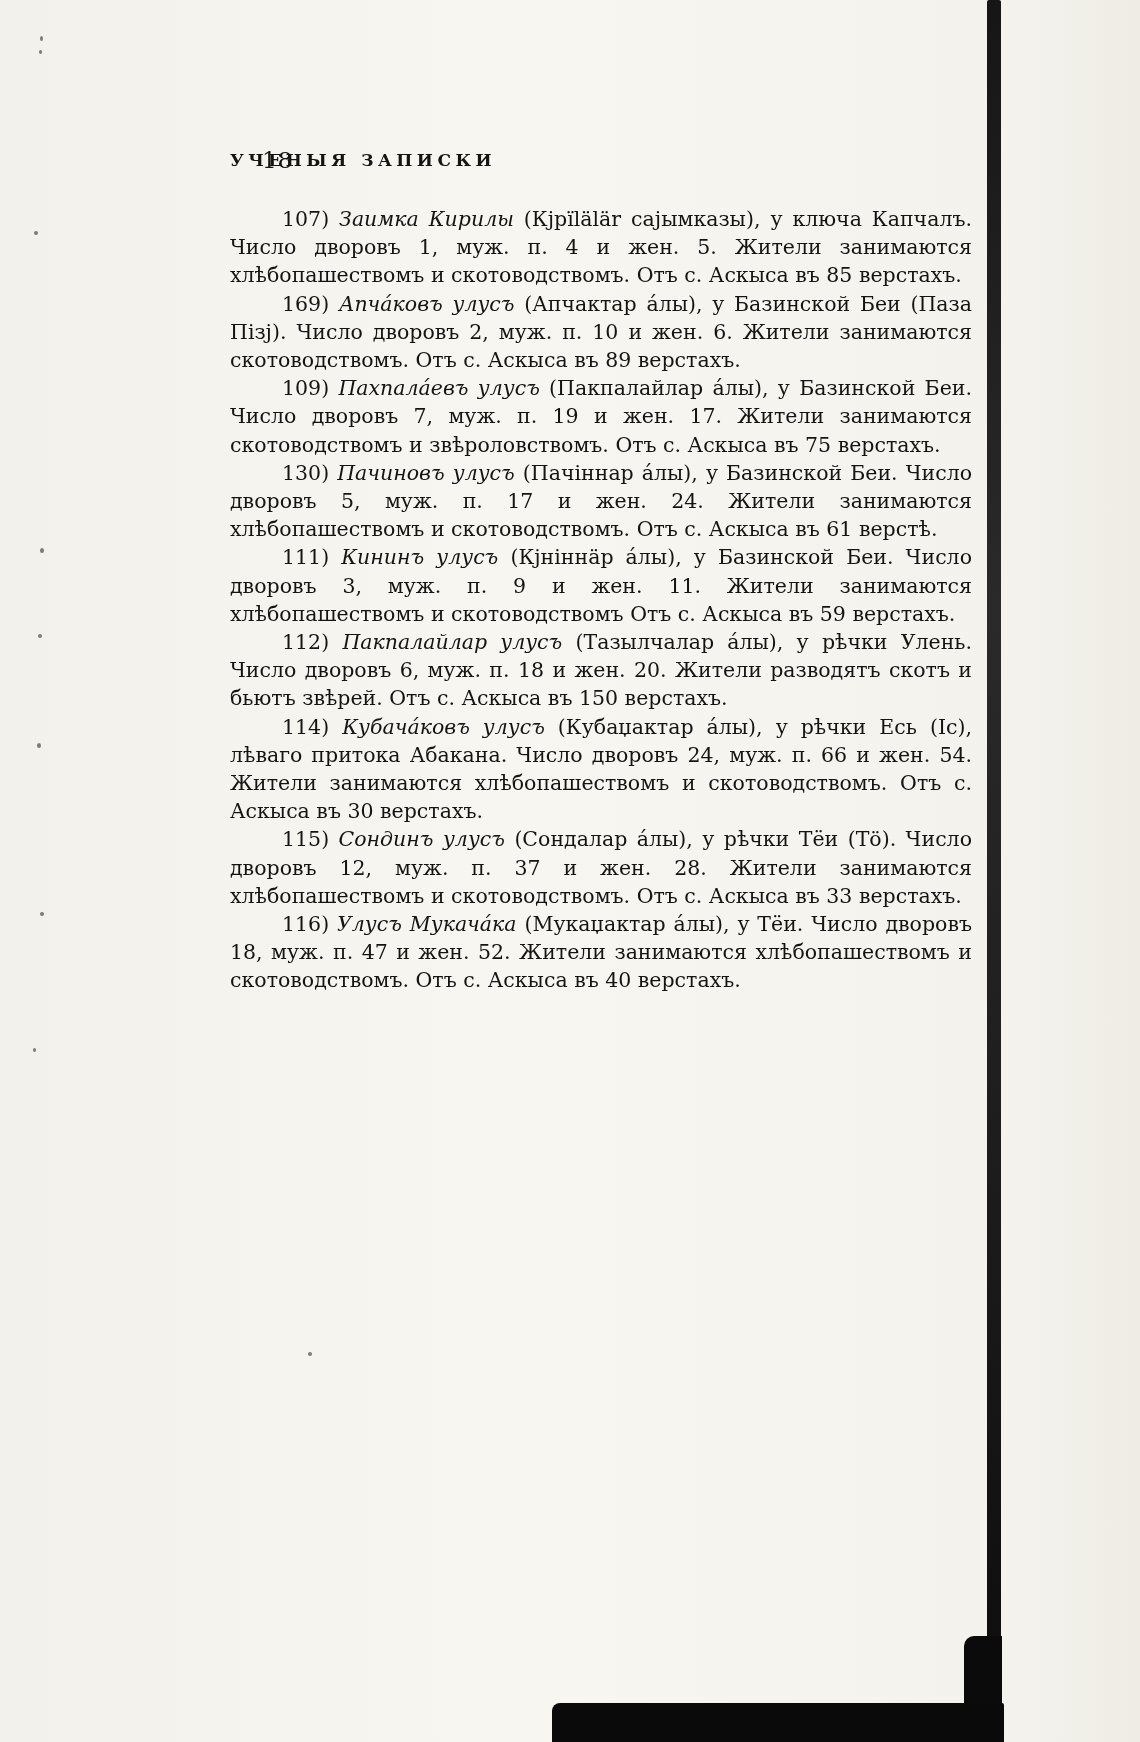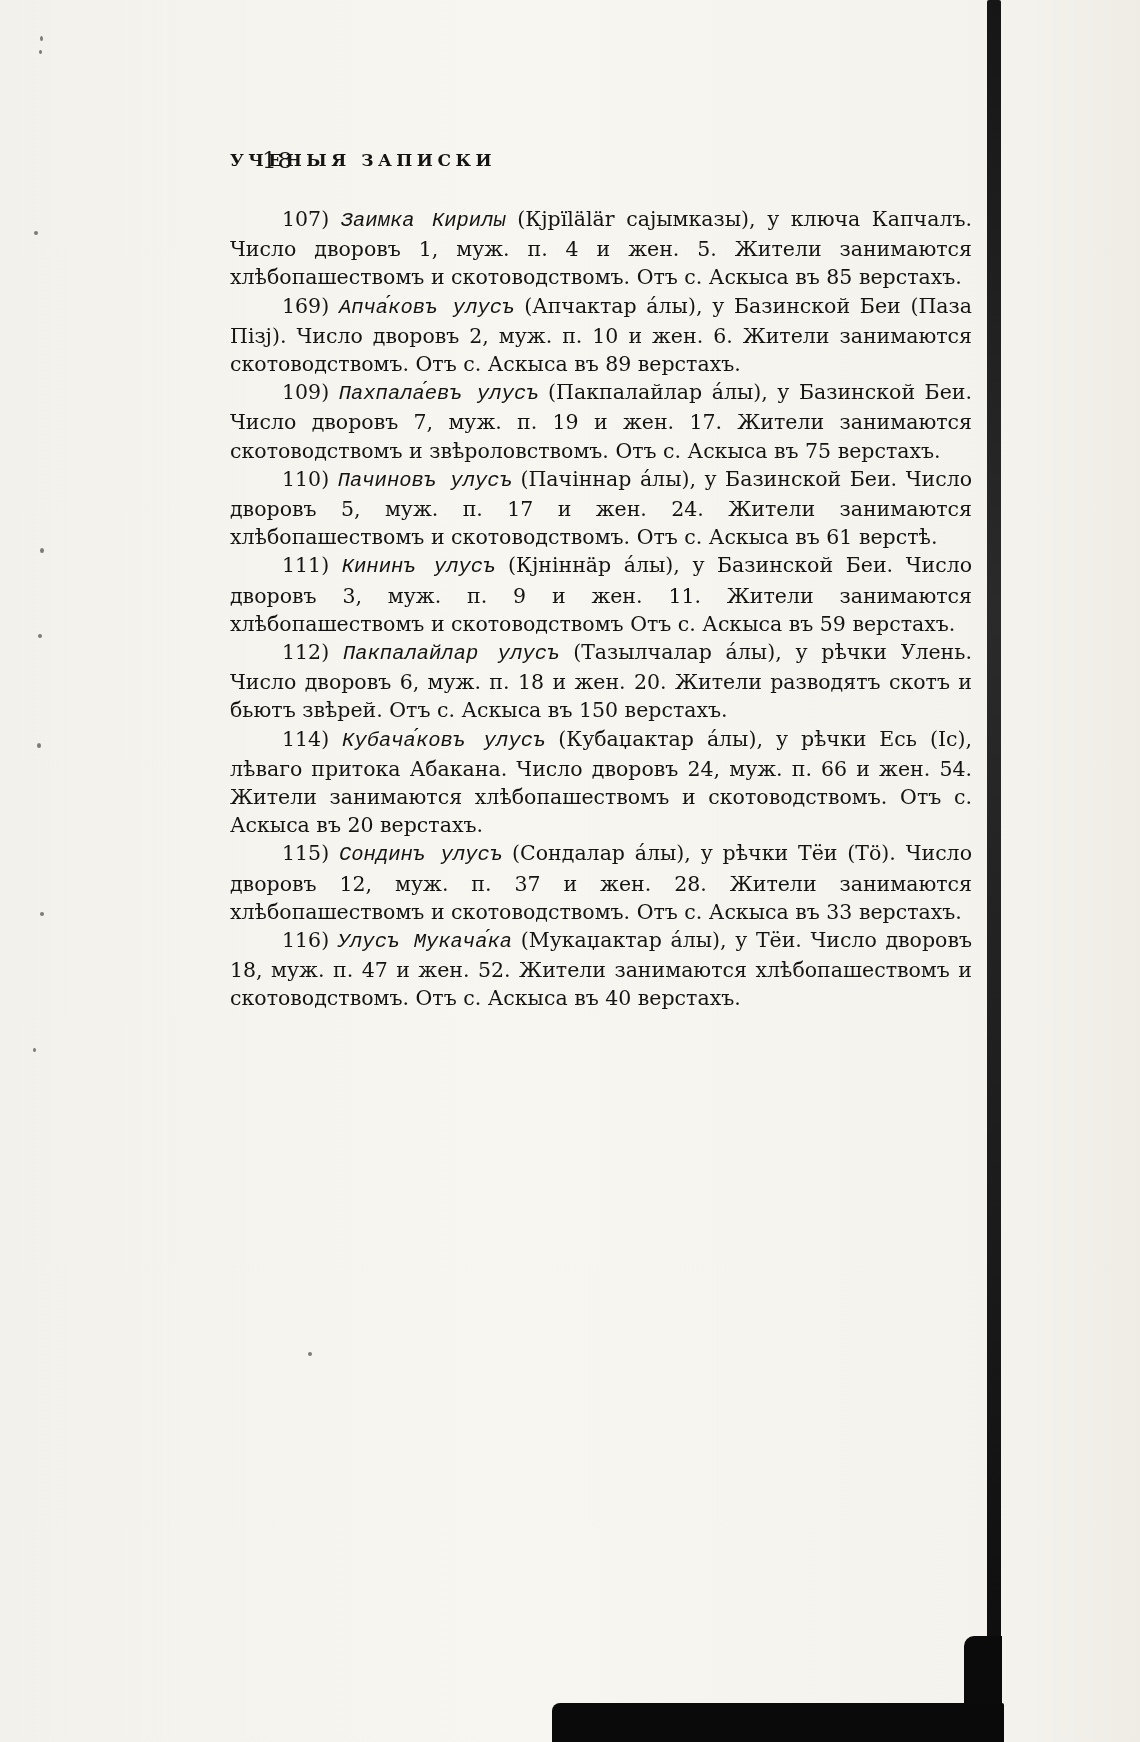--- a/index.html
+++ b/index.html
@@ -19,21 +19,21 @@
   .pagenum { position:absolute; left:32px; top:1px; font-size:23px; letter-spacing:1px; }
   .headtitle { display:block; text-align:left; font-size:17px; font-weight:bold; letter-spacing:4.5px; padding-top:4px; }
 
   
   .textblock {
     position:absolute; top:205px; left:230px; width:742px;
     font-size:20.5px; line-height:28.2px;
     text-align:justify;
   }
   .entry { margin:0; text-indent:52px; }
-  .entry .title { font-style:italic;font-family:Liberation Mono, monospace; }
+  .entry .title { font-style:italic; }
 
   
   .edge-bar {
     position:absolute; top:0; left:987px; width:14px; height:1742px;
     background:linear-gradient(180deg,#161616 0%, #2a2a2a 35%, #1b1b1b 70%, #0c0c0c 100%);
     border-radius:2px;
   }
   .blob-bottom {
     position:absolute; left:552px; top:1703px; width:452px; height:39px;
     background:#0a0a0a; border-radius:8px 2px 0 0;
@@ -70,42 +70,42 @@
       <span class="body">(Апчактар а́лы), у Базинской Беи (Паза Пiзj). Число дворовъ 2, муж. п. 10 и жен. 6. Жители занимаются скотоводствомъ. Отъ с. Аскыса въ 89 верстахъ.</span>
     </p>
 
     <p class="entry">
       <span class="num">109)</span>
       <i class="title">Пахпала́евъ улусъ</i>
       <span class="body">(Пакпалайлар а́лы), у Базинской Беи. Число дворовъ 7, муж. п. 19 и жен. 17. Жители занимаются скотоводствомъ и звѣроловствомъ. Отъ с. Аскыса въ 75 верстахъ.</span>
     </p>
 
     <p class="entry">
-      <span class="num">110)</span>
+      <span class="num">130)</span>
       <i class="title">Пачиновъ улусъ</i>
       <span class="body">(Пачiннар а́лы), у Базинской Беи. Число дворовъ 5, муж. п. 17 и жен. 24. Жители занимаются хлѣбопашествомъ и скотоводствомъ. Отъ с. Аскыса въ 61 верстѣ.</span>
     </p>
 
     <p class="entry">
       <span class="num">111)</span>
       <i class="title">Кининъ улусъ</i>
       <span class="body">(Кjнiннäр а́лы), у Базинской Беи. Число дворовъ 3, муж. п. 9 и жен. 11. Жители занимаются хлѣбопашествомъ и скотоводствомъ Отъ с. Аскыса въ 59 верстахъ.</span>
     </p>
 
     <p class="entry">
       <span class="num">112)</span>
       <i class="title">Пакпалайлар улусъ</i>
       <span class="body">(Тазылчалар а́лы), у рѣчки Улень. Число дворовъ 6, муж. п. 18 и жен. 20. Жители разводятъ скотъ и бьютъ звѣрей. Отъ с. Аскыса въ 150 верстахъ.</span>
     </p>
 
 
     <p class="entry">
       <span class="num">114)</span>
       <i class="title">Кубача́ковъ улусъ</i>
-      <span class="body">(Кубаџактар а́лы), у рѣчки Есь (Iс), лѣваго притока Абакана. Число дворовъ 24, муж. п. 66 и жен. 54. Жители занимаются хлѣбопашествомъ и скотоводствомъ. Отъ с. Аскыса въ 20 верстахъ.</span>
+      <span class="body">(Кубаџактар а́лы), у рѣчки Есь (Iс), лѣваго притока Абакана. Число дворовъ 24, муж. п. 66 и жен. 54. Жители занимаются хлѣбопашествомъ и скотоводствомъ. Отъ с. Аскыса въ 30 верстахъ.</span>
     </p>
 
     <p class="entry">
       <span class="num">115)</span>
       <i class="title">Сондинъ улусъ</i>
       <span class="body">(Сондалар а́лы), у рѣчки Тёи (Тö). Число дворовъ 12, муж. п. 37 и жен. 28. Жители занимаются хлѣбопашествомъ и скотоводствомъ. Отъ с. Аскыса въ 33 верстахъ.</span>
     </p>
 
     <p class="entry">
       <span class="num">116)</span>

